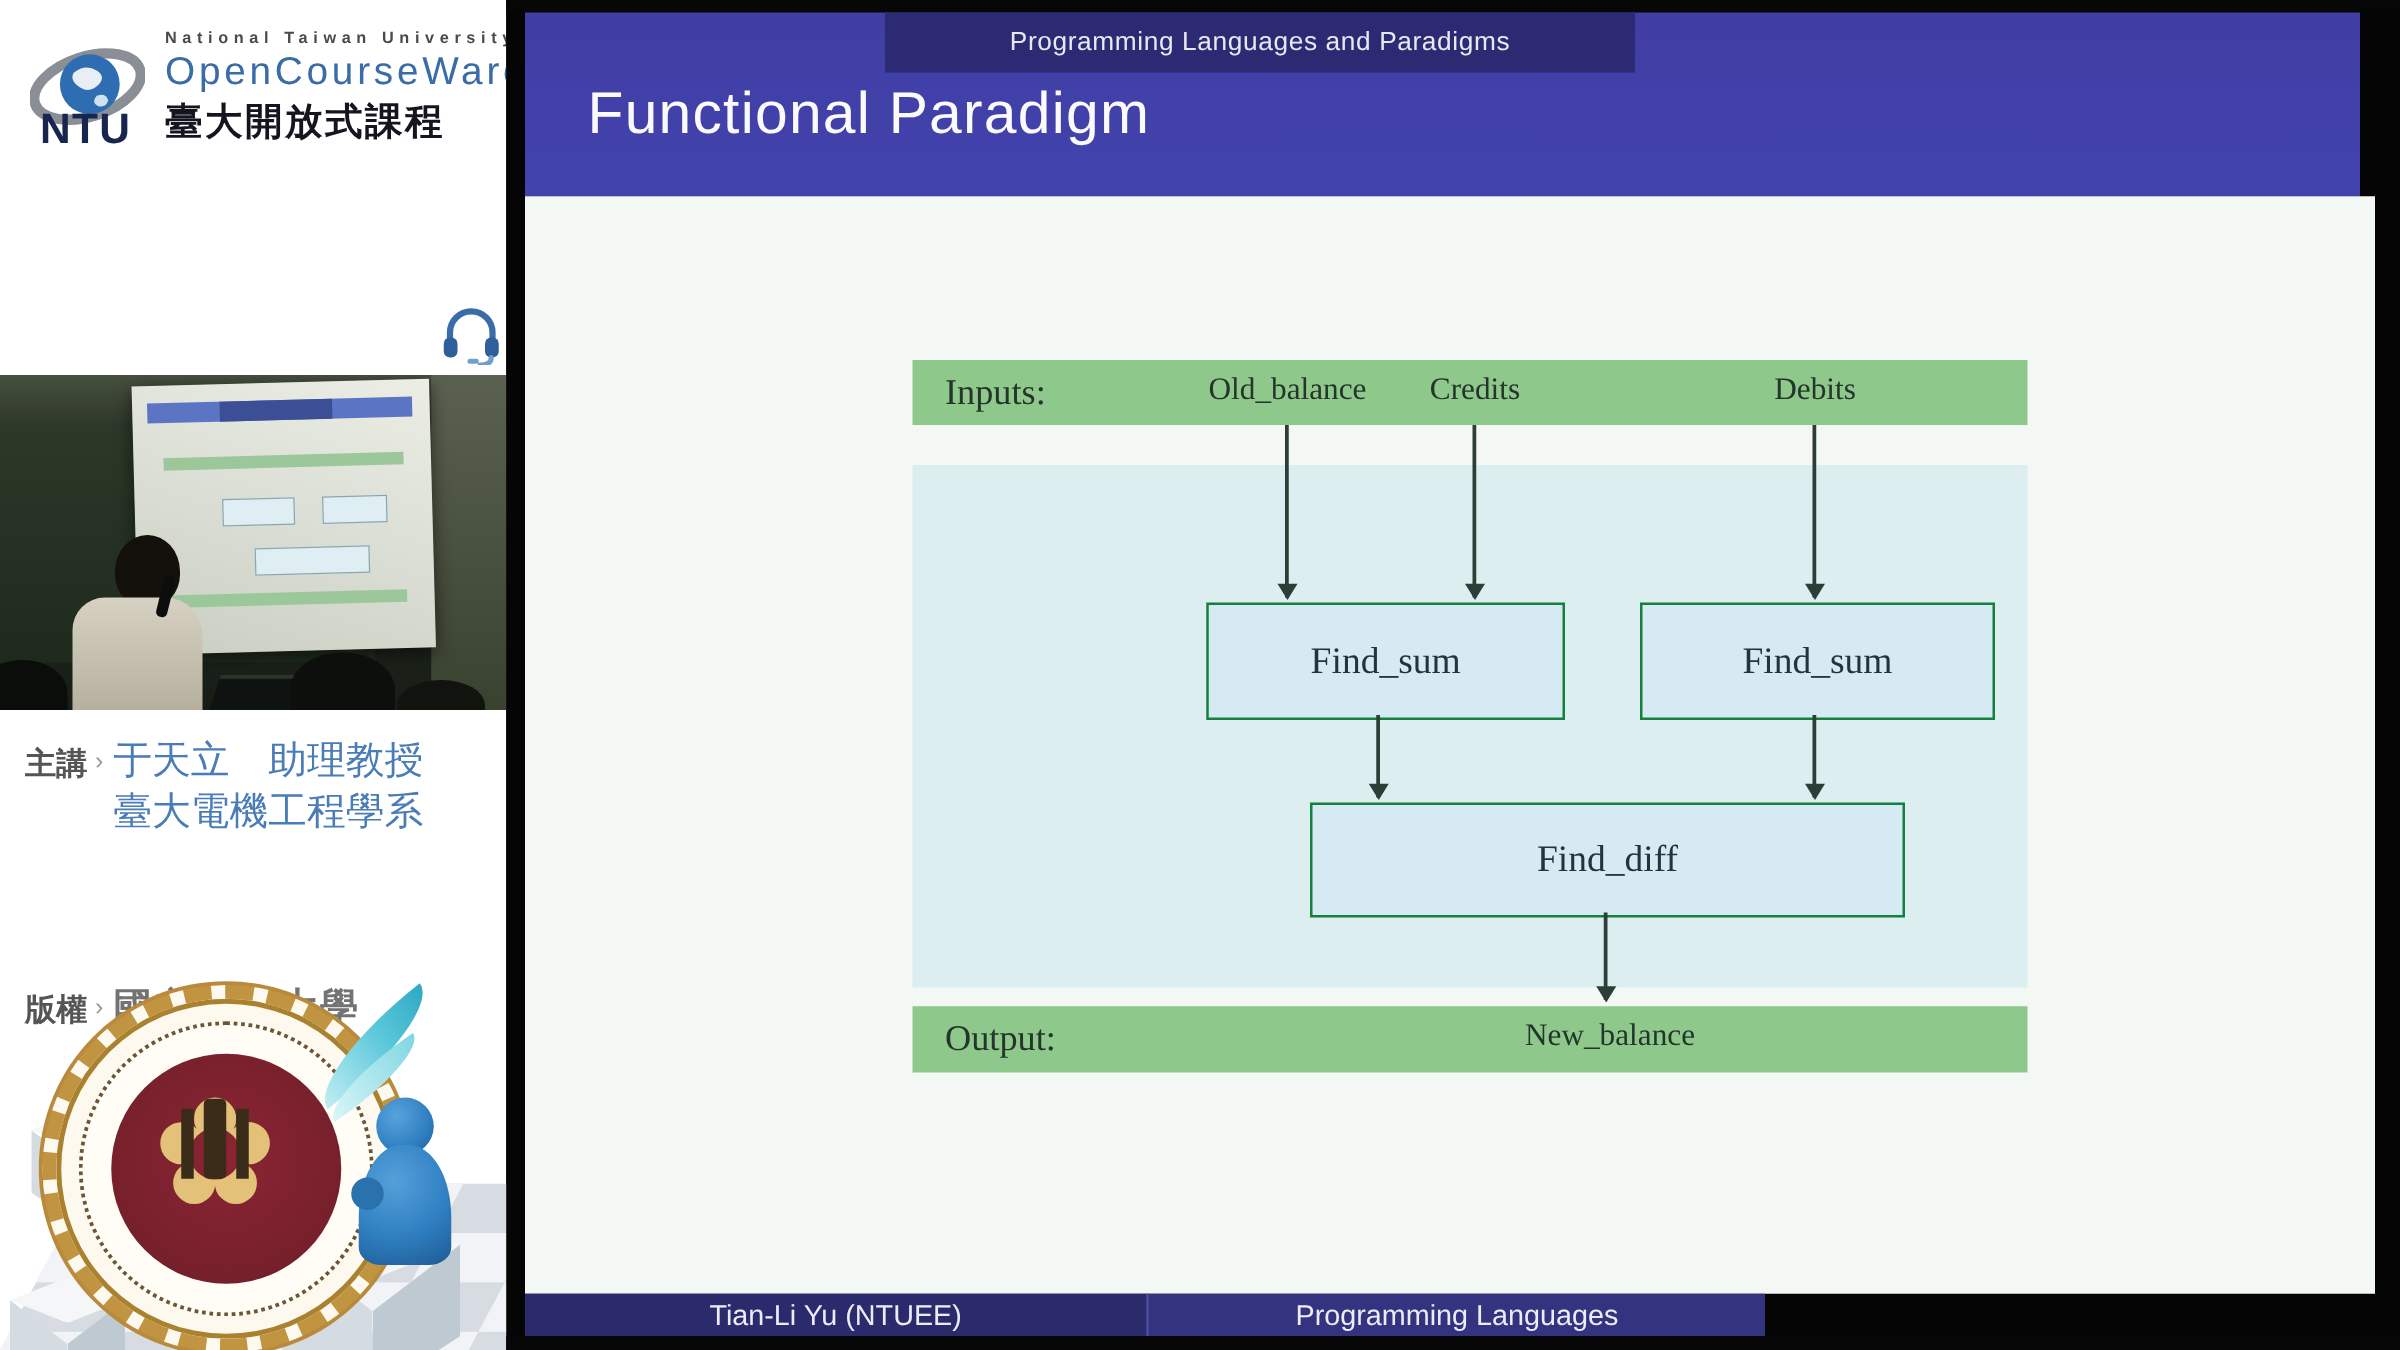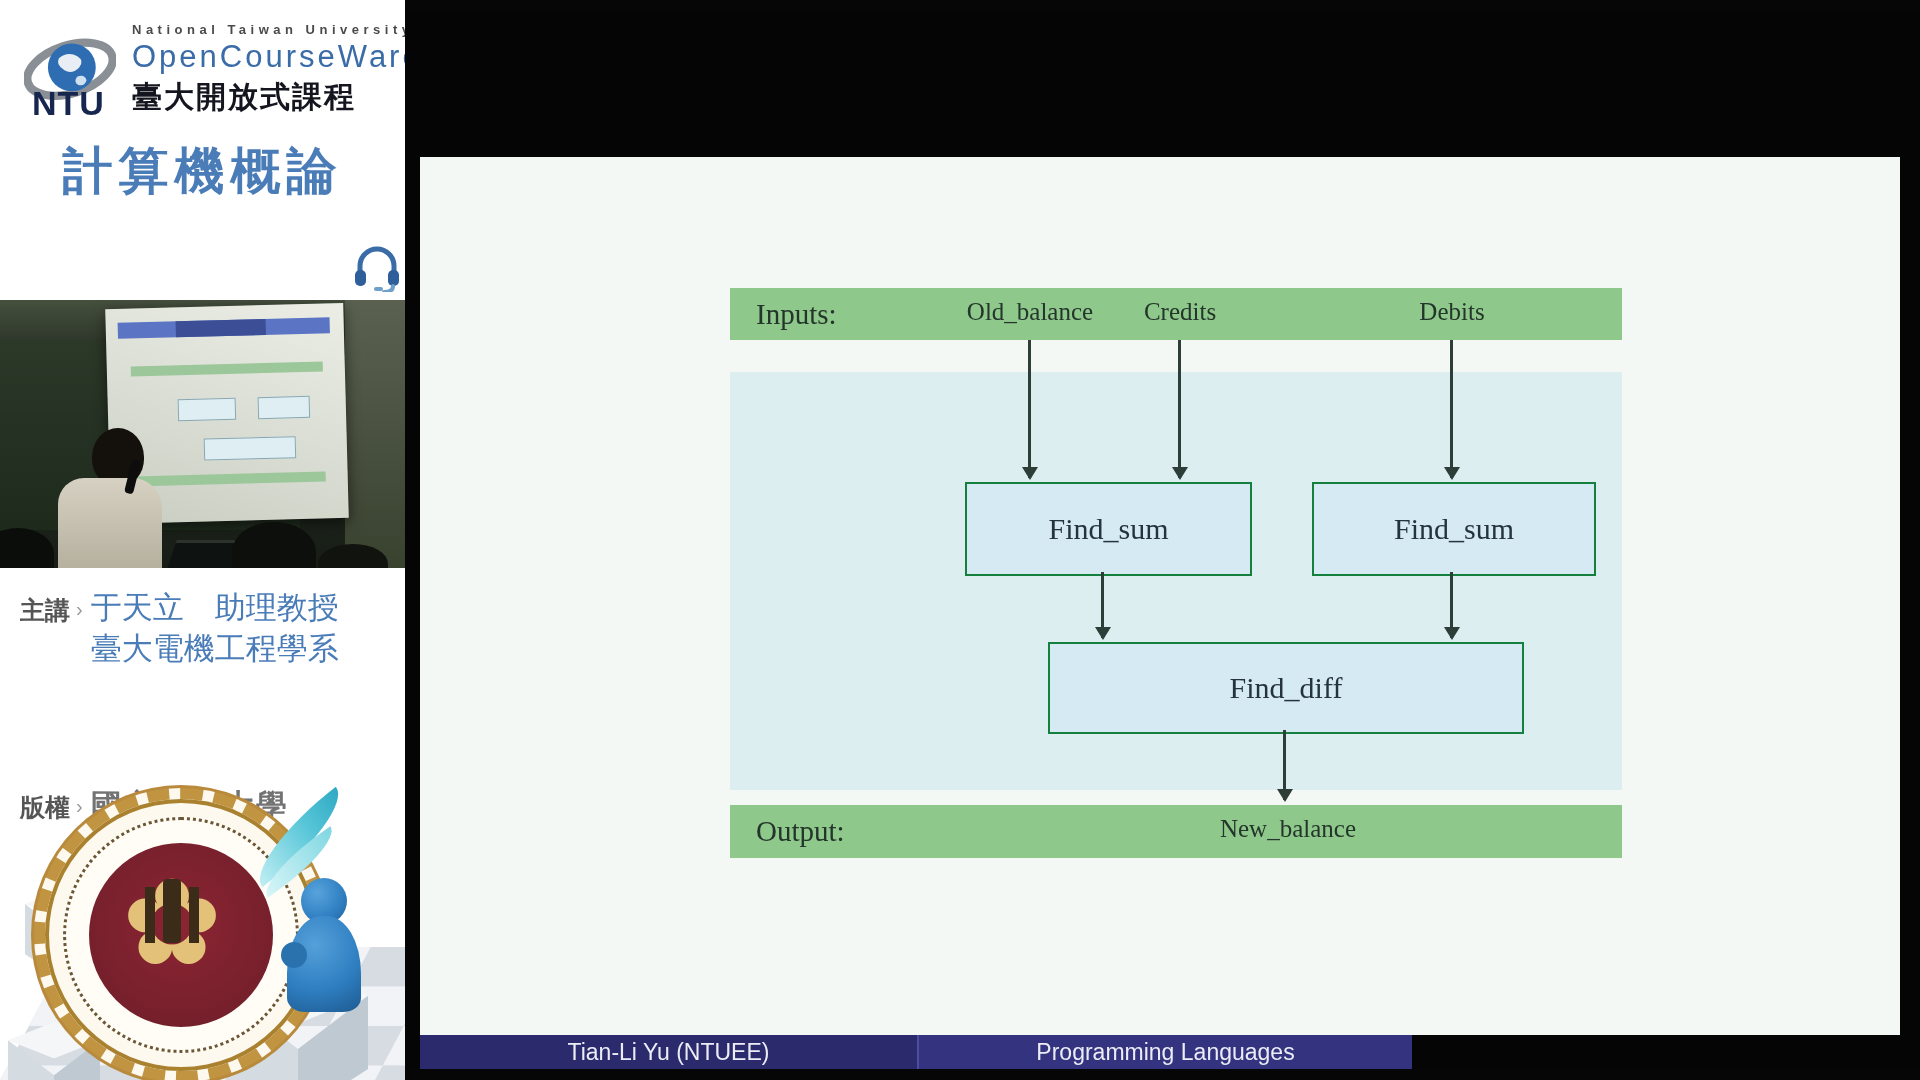--- a/index.html
+++ b/index.html
@@ -141,21 +141,20 @@
         <path d="M58 50 q8 -3 10 4 q-2 7 -9 5 q-6 -3 -1 -9z" fill="#cfe0f0"></path>
       </svg>
       <div class="ntu-abbr">NTU</div>
       <div class="logo-texts">
         <div class="uni-en">National Taiwan University</div>
         <div class="ocw-en">OpenCourseWare</div>
         <div class="ocw-zh">臺大開放式課程</div>
       </div>
     </div>
 
-    <div class="course-title">計算機概論</div>
 
     <svg class="headphones" viewBox="0 0 50 52">
       <path d="M8 34 v-8 a17 17 0 0 1 34 0 v8" fill="none" stroke="#3a6ca8" stroke-width="5" stroke-linecap="round"></path>
       <rect x="3" y="30" width="11" height="16" rx="5" fill="#2f5f9a"></rect>
       <rect x="36" y="30" width="11" height="16" rx="5" fill="#2f5f9a"></rect>
       <path d="M41 46 q0 6 -9 6" fill="none" stroke="#6fa0cc" stroke-width="4" stroke-linecap="round"></path>
       <rect x="22" y="47" width="9" height="4" rx="2" fill="#6fa0cc"></rect>
     </svg>
 
     <div class="photo">
@@ -222,20 +221,24 @@
       <div class="feather2"></div>
       <div class="pawn-head"></div>
       <div class="pawn-body"></div>
       <div class="pawn-arm"></div>
     </div>
   </div>
 
   <div class="video">
     <div class="black-strip-top"></div>
 
+    <div class="slide-header">
+      <div class="course-banner">Programming Languages and Paradigms</div>
+      <div class="slide-title">Functional Paradigm</div>
+    </div>
 
     <div class="slide-body">
 
       <div class="dg-green" style="top:131px;height:52px;">
         <span class="lbl">Inputs:</span>
       </div>
       <div class="dg-inlabel" style="left:510px;top:141px;width:200px;">Old_balance</div>
       <div class="dg-inlabel" style="left:685px;top:141px;width:150px;">Credits</div>
       <div class="dg-inlabel" style="left:957px;top:141px;width:150px;">Debits</div>
 

